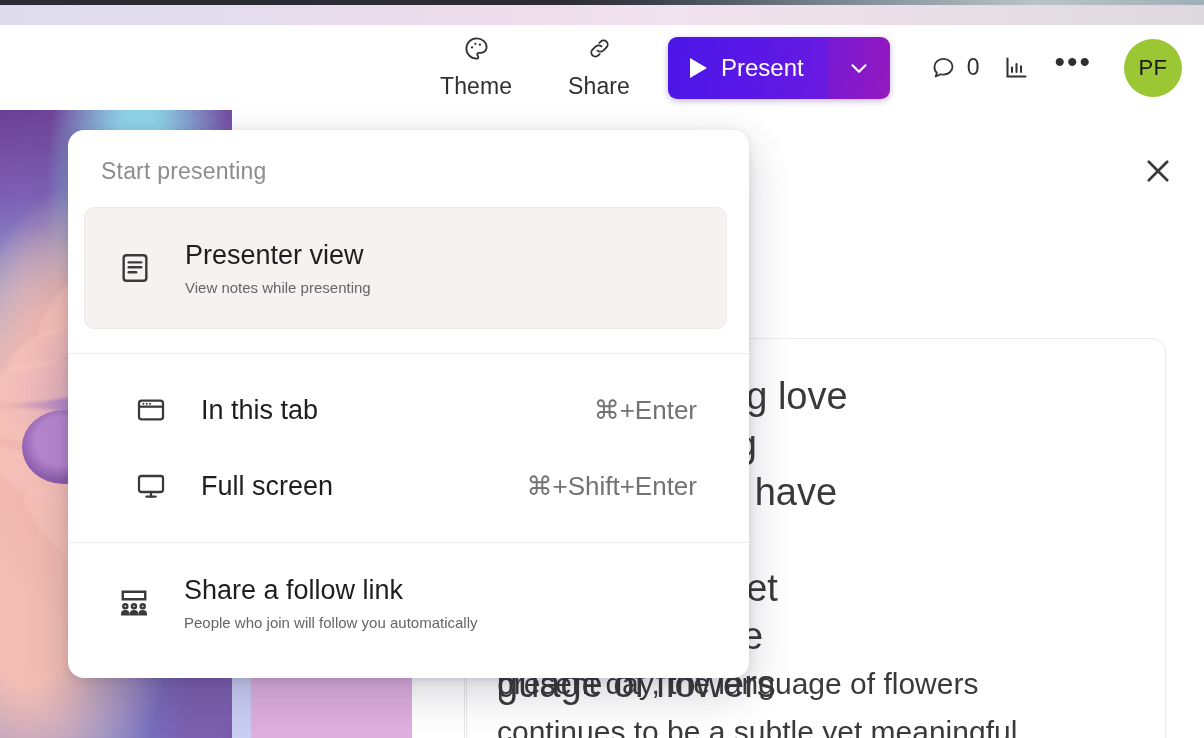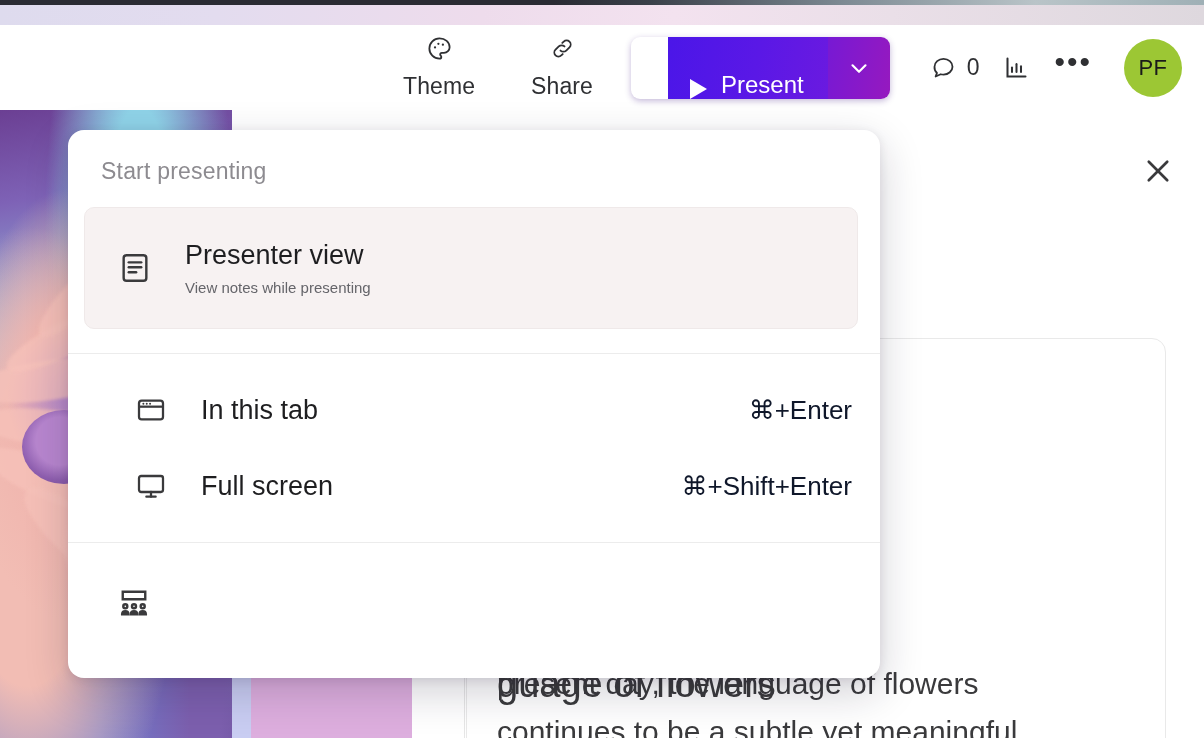--- a/index.html
+++ b/index.html
@@ -41,23 +41,23 @@
   .spacer-b { width: 28px; }
 
   
   .present-group {
     display: flex; align-items: stretch; height: 62px;
     border-radius: 9px; overflow: hidden;
     box-shadow: 0 2px 6px rgba(60,20,130,.30);
     margin-left: 28px;
   }
   .present-main {
-    display: flex; align-items: flex-end; gap: 14px;
+    display: flex; align-items: center; gap: 14px;
     background: linear-gradient(100deg, #4b16e8 0%, #5a18e6 55%, #6a1ae0 100%);
-    color: #fff; font-size: 24px; padding: 0 24px 0 22px; cursor: pointer; margin-left: 37px;
+    color: #fff; font-size: 24px; padding: 0 24px 0 22px; cursor: pointer;
   }
   .present-caret {
     width: 62px;
     background: linear-gradient(100deg, #7719d4 0%, #9619bf 100%);
     display: flex; align-items: center; justify-content: center; cursor: pointer;
   }
   .play-tri {
     width: 0; height: 0; border-left: 17px solid #fff;
     border-top: 10px solid transparent; border-bottom: 10px solid transparent;
   }
@@ -118,21 +118,21 @@
     position: absolute; left: 466px; top: 228px; width: 700px; height: 500px;
     border: 1px solid #e9e9e9; border-radius: 14px; background: #fff;
   }
   .slide-body {
     position: absolute; left: 497px; top: 262px; width: 650px;
     font-size: 38px; line-height: 48px; color: #3a3a3c;
   }
 
   
   .popover {
-    position: absolute; left: 68px; top: 130px; width: 812px; height: 548px;
+    position: absolute; left: 68px; top: 130px; width: 681px; height: 548px;
     background: #ffffff; border-radius: 16px;
     box-shadow: 0 14px 44px rgba(25,20,45,.20), 0 2px 10px rgba(25,20,45,.10);
     overflow: hidden;
   }
   .pop-title {
     font-size: 23px; color: #8d8b90; padding: 28px 0 0 33px; letter-spacing: .2px;
   }
   .pop-highlight {
     margin: 22px 22px 16px 16px; height: 122px;
     background: #f7f2f2; border: 1px solid #efe9e9; border-radius: 10px;
@@ -143,21 +143,21 @@
   .pop-item-sub { font-size: 15px; color: #65656a; margin-top: 8px; }
 
   .pop-divider { height: 1px; background: #ececec; margin-top: 24px; }
 
   .pop-row {
     display: flex; align-items: center; height: 76px; cursor: pointer;
     padding-left: 33px;
   }
   .pop-row .icon-wrap { width: 100px; display: flex; justify-content: center; }
   .pop-row-label { font-size: 27px; color: #1e1e20; }
-  .pop-row-shortcut { margin-left: auto; margin-right: 28px; font-size: 26px; color: #0f172a; }
+  .pop-row-shortcut { margin-left: auto; margin-right: 52px; font-size: 26px; color: #737373; }
 
   .pop-follow {
     display: flex; align-items: center; height: 120px; cursor: pointer; padding-left: 16px;
   }
   .pop-follow .icon-wrap { width: 100px; display: flex; justify-content: center; }
 
   .close-x {
     position: absolute; left: 1139px; top: 152px; width: 38px; height: 38px;
     cursor: pointer; display: flex; align-items: center; justify-content: center;
   }
@@ -336,20 +336,24 @@
         <svg width="36" height="36" viewBox="0 0 24 24" fill="none" stroke="#3a3a3c" stroke-width="1.6" stroke-linecap="round">
           <path d="M4.5 4.5h15v5h-15z"></path>
           <circle cx="6.2" cy="14.2" r="1.35"></circle>
           <circle cx="12" cy="14.2" r="1.35"></circle>
           <circle cx="17.8" cy="14.2" r="1.35"></circle>
           <path d="M4.1 19.5c0-1.3 1-2.1 2.1-2.1s2.1.8 2.1 2.1z" fill="#3a3a3c"></path>
           <path d="M9.9 19.5c0-1.3 1-2.1 2.1-2.1s2.1.8 2.1 2.1z" fill="#3a3a3c"></path>
           <path d="M15.7 19.5c0-1.3 1-2.1 2.1-2.1s2.1.8 2.1 2.1z" fill="#3a3a3c"></path>
         </svg>
       </span>
+      <span>
+        <div class="pop-item-title">Share a follow link</div>
+        <div class="pop-item-sub">People who join will follow you automatically</div>
+      </span>
     </div>
   </div>
 
   <div class="close-x">
     <span class="icon">
       <svg width="34" height="34" viewBox="0 0 24 24" fill="none" stroke="#3a3a3c" stroke-width="1.9" stroke-linecap="round">
         <path d="M5.5 5.5l13 13"></path>
           <path d="M18.5 5.5l-13 13"></path>
       </svg>
     </span>

